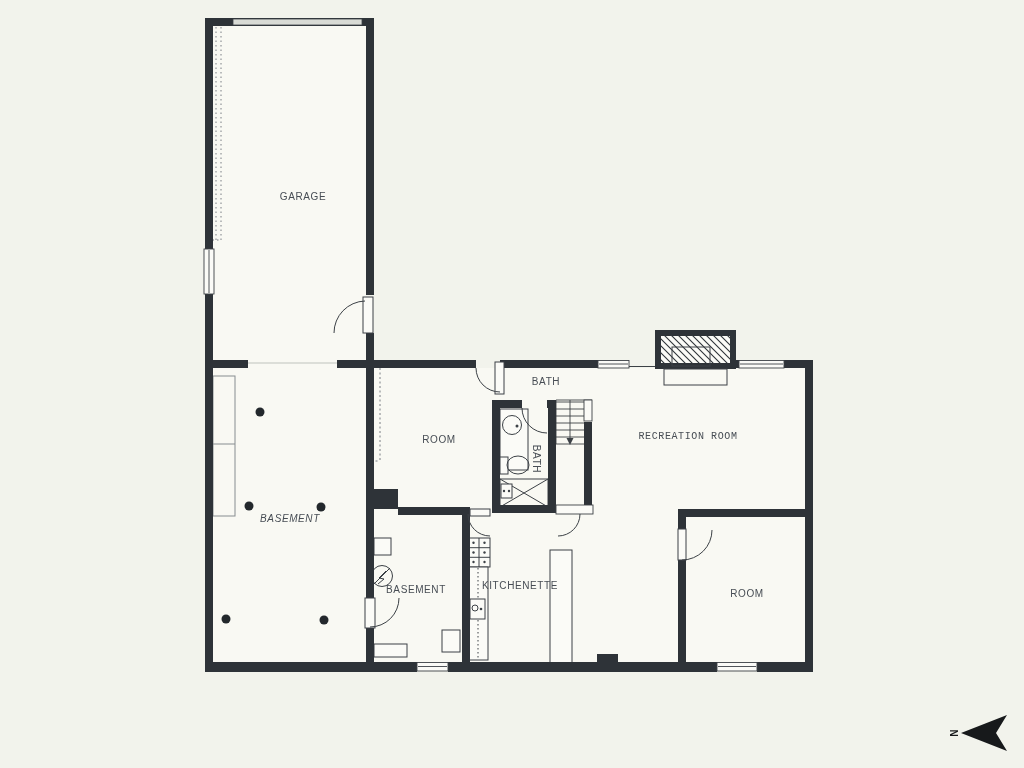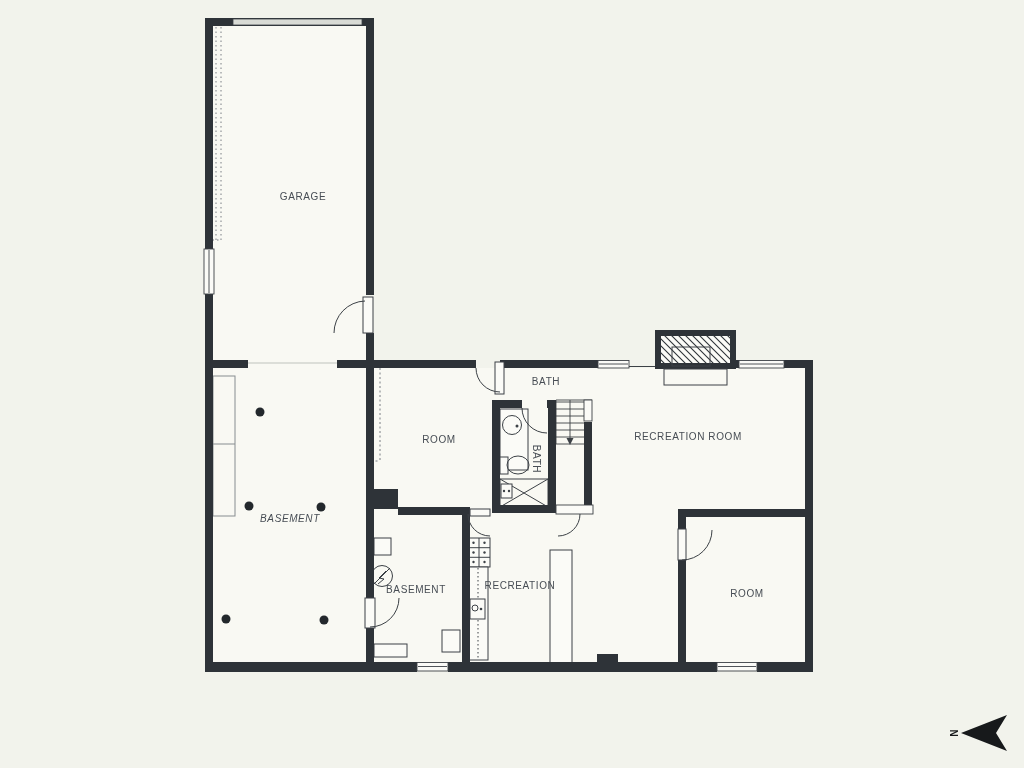--- a/index.html
+++ b/index.html
@@ -226,18 +226,18 @@
     <polygon points="961,733 1007,715 996,733 1007,751" fill="#17191b"></polygon>
     <text x="953" y="733" text-anchor="middle" dominant-baseline="central" transform="rotate(90 953 733)" font-size="10" font-weight="bold" fill="#17191b" font-family="Liberation Sans, sans-serif">N</text>
   </g>
 </svg>
 
   <div class="lbl" style="left:303px;top:196px;">GARAGE</div>
   <div class="lbl" style="left:290px;top:518px;font-style:italic;">BASEMENT</div>
   <div class="lbl" style="left:546px;top:381px;">BATH</div>
   <div class="lbl" style="left:439px;top:439px;">ROOM</div>
   <div class="lbl vertical" style="left:536px;top:459px;">BATH</div>
-  <div class="lbl" style="left:688px;top:436px;">RECREATION ROOM</div>
+  <div class="lbl" style="left:688px;top:436px;font-family:Liberation Mono, monospace;">RECREATION ROOM</div>
   <div class="lbl" style="left:747px;top:593px;">ROOM</div>
   <div class="lbl" style="left:416px;top:589px;">BASEMENT</div>
-  <div class="lbl" style="left:520px;top:585px;">RECREATION</div>
+  <div class="lbl" style="left:520px;top:585px;">KITCHENETTE</div>
 
 </div>
 
 </body></html>

